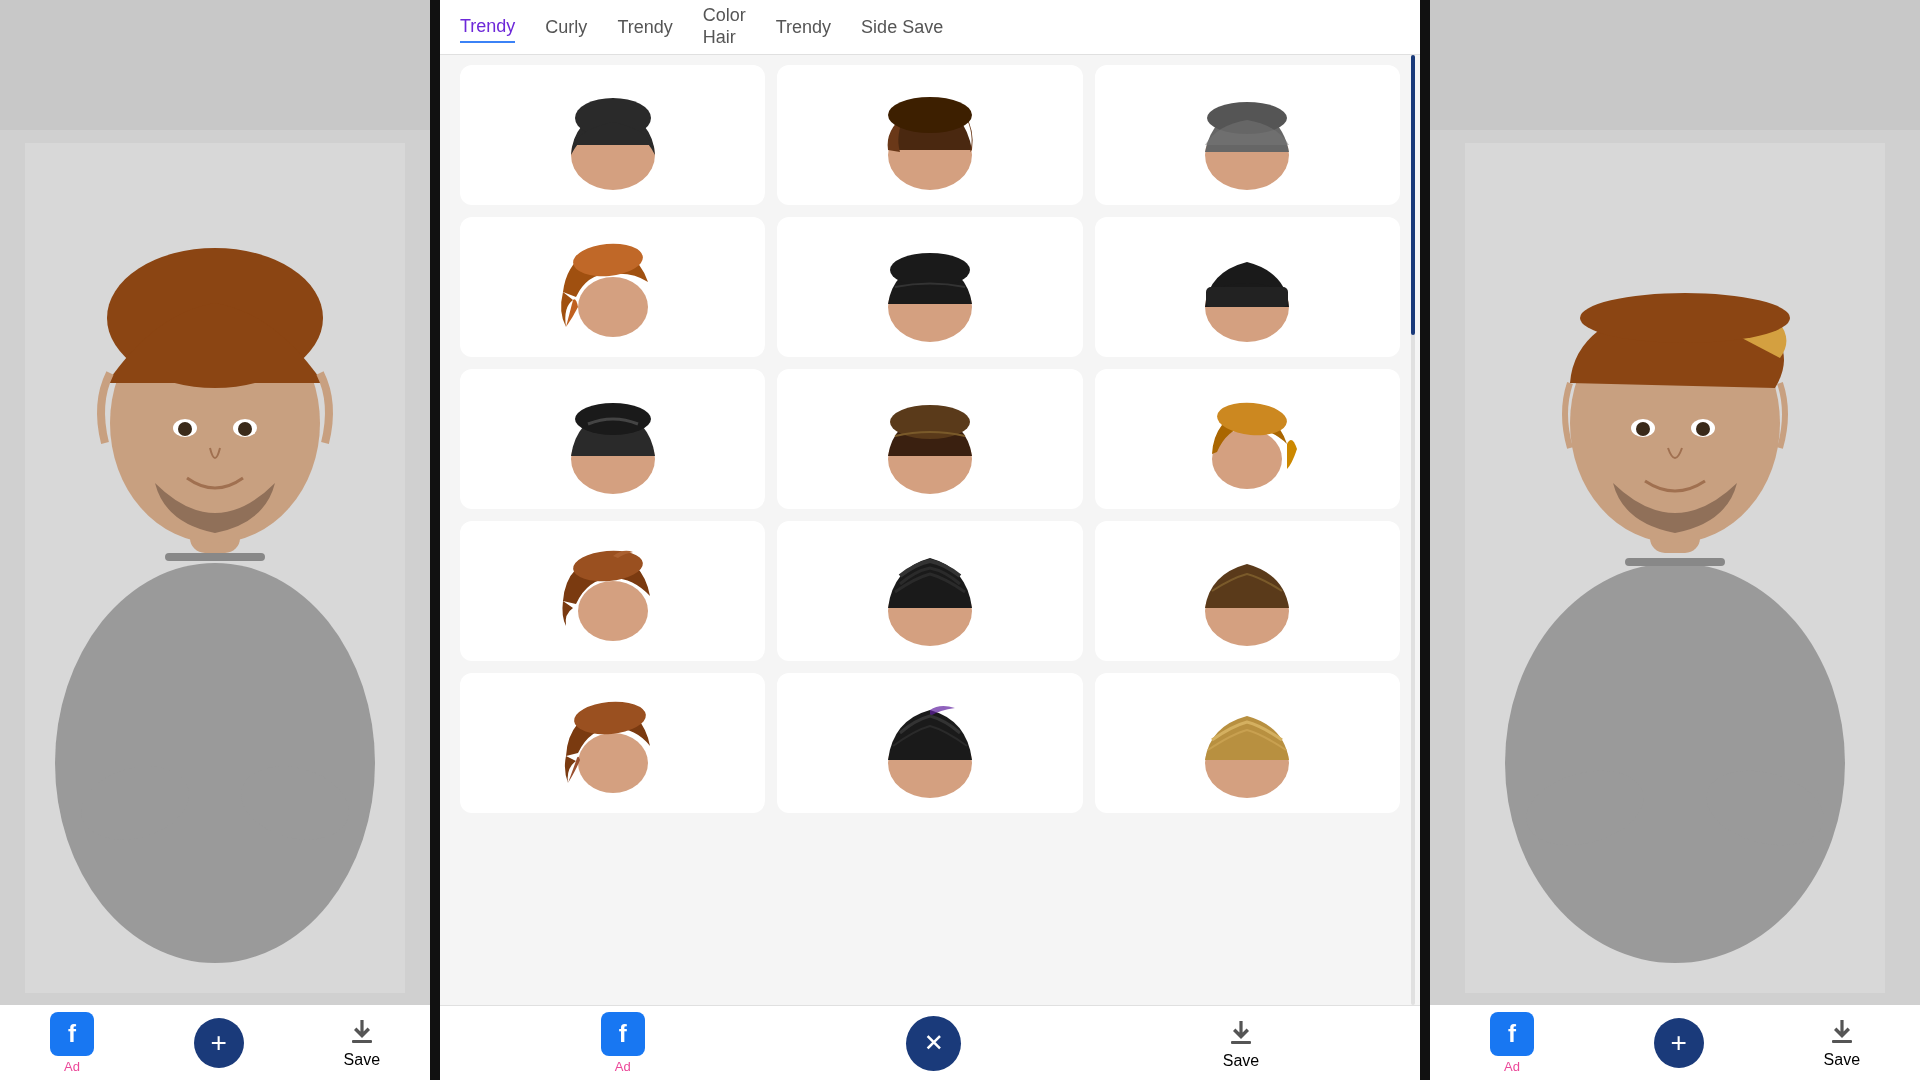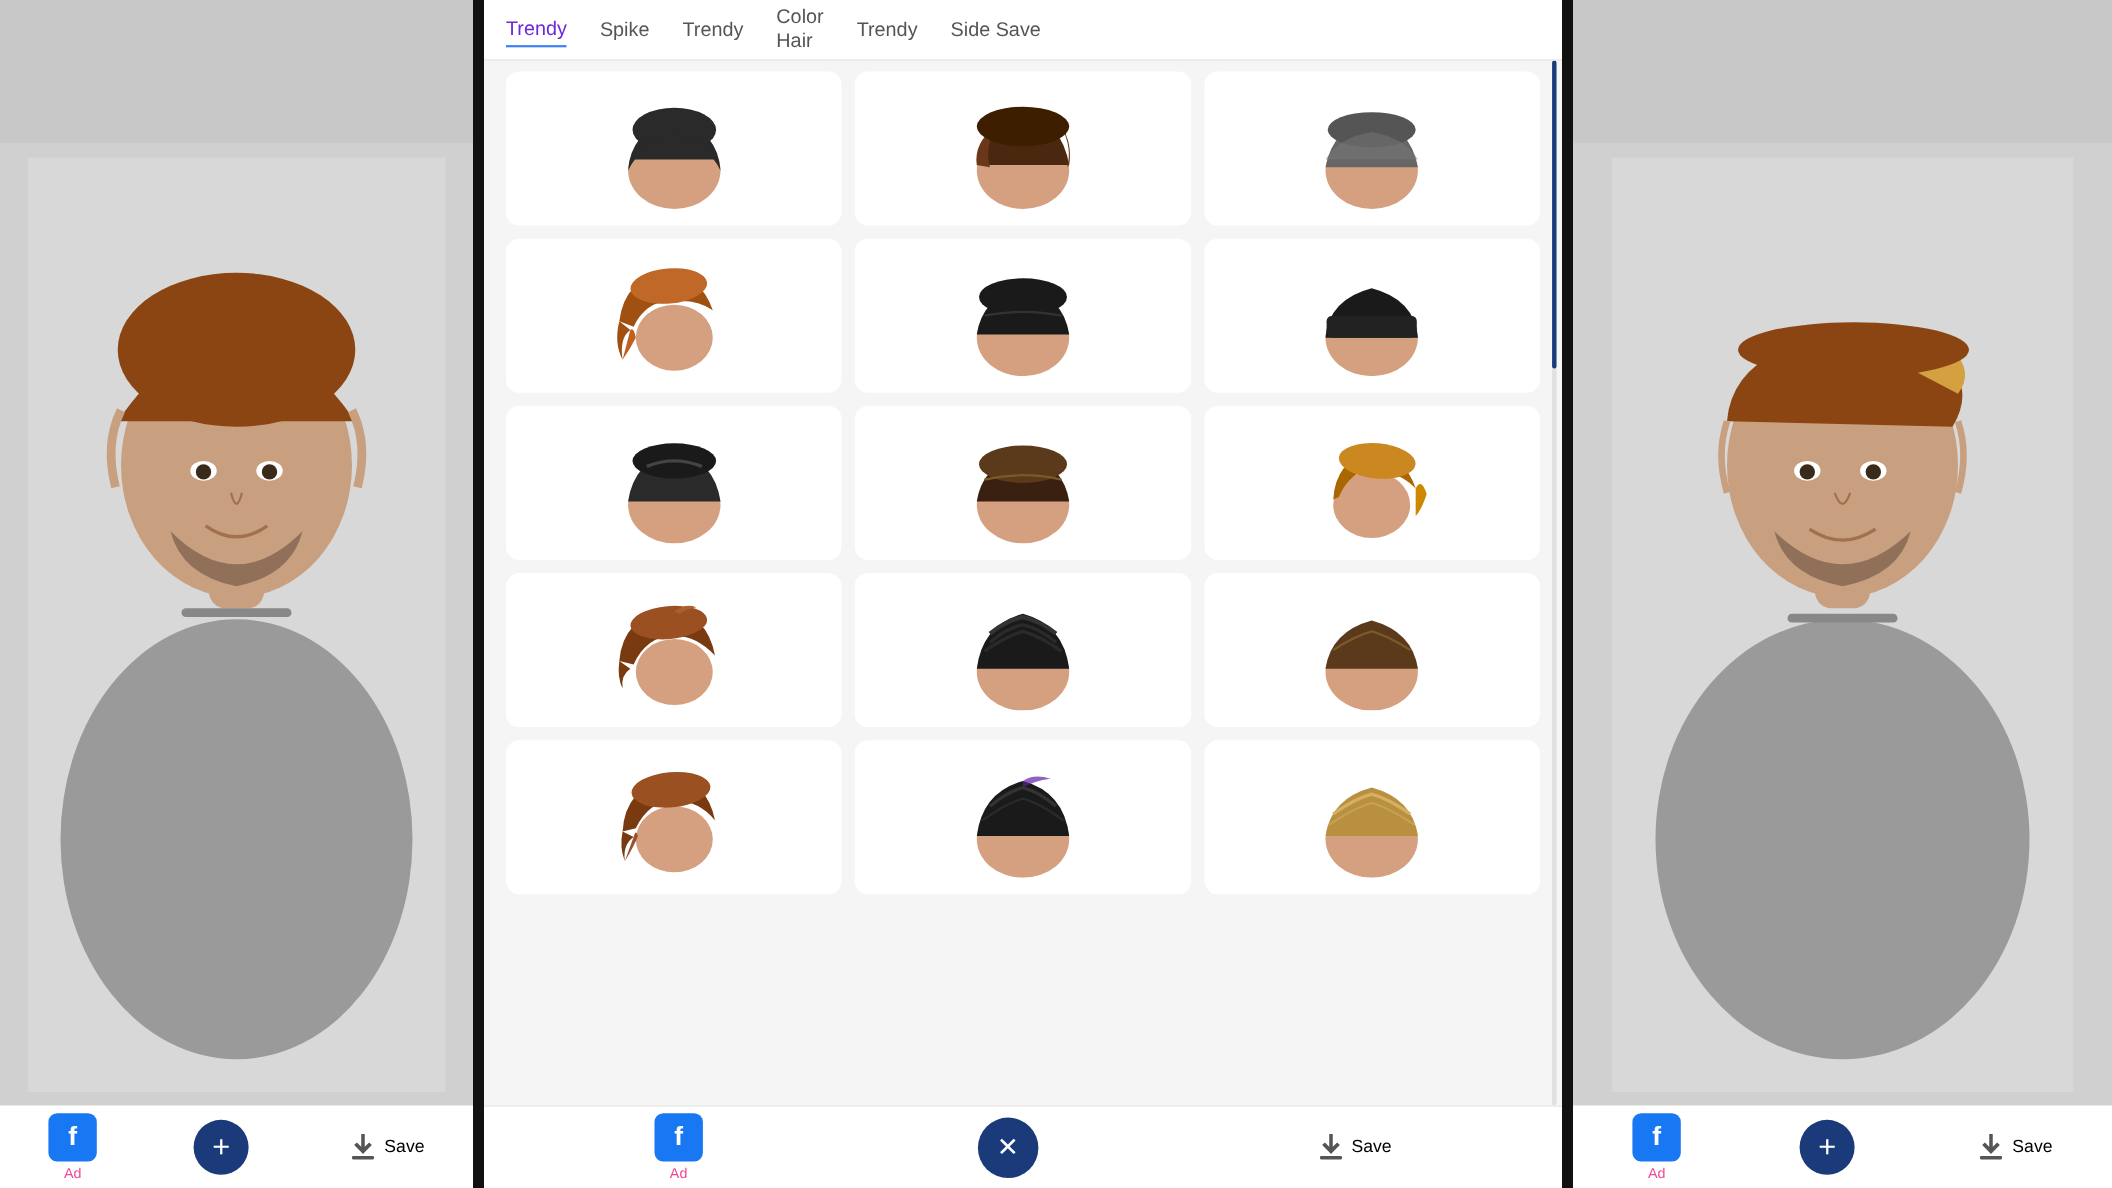--- a/index.html
+++ b/index.html
@@ -180,21 +180,21 @@
       border-radius: 50%;
       display: flex;
       align-items: center;
       justify-content: center;
       color: white;
       font-size: 24px;
       cursor: pointer;
     }
     .save-icon {
       display: flex;
-      flex-direction: row;
+      flex-direction: column;
       align-items: center;
       gap: 3px;
       cursor: pointer;
     }
     .save-svg {
       width: 32px;
       height: 32px;
     }
 
     
@@ -262,21 +262,21 @@
     </div>
   </div>
 </div>
 
 <div class="black-bar-left"></div>
 
 <div class="center-panel">
 
   <div class="tabs">
     <div class="tab-item active">Trendy</div>
-    <div class="tab-item">Spike</div>
+    <div class="tab-item">Curly</div>
     <div class="tab-item">Trendy</div>
     <div class="tab-item color-hair" style="line-height:1.2;text-align:left;">Color<br>Hair</div>
     <div class="tab-item">Trendy</div>
     <div class="tab-item">Side Save</div>
   </div>
 
   <div class="hair-grid-container" style="position:relative;">
     <div class="hair-grid">
 
       <div class="hair-item">

